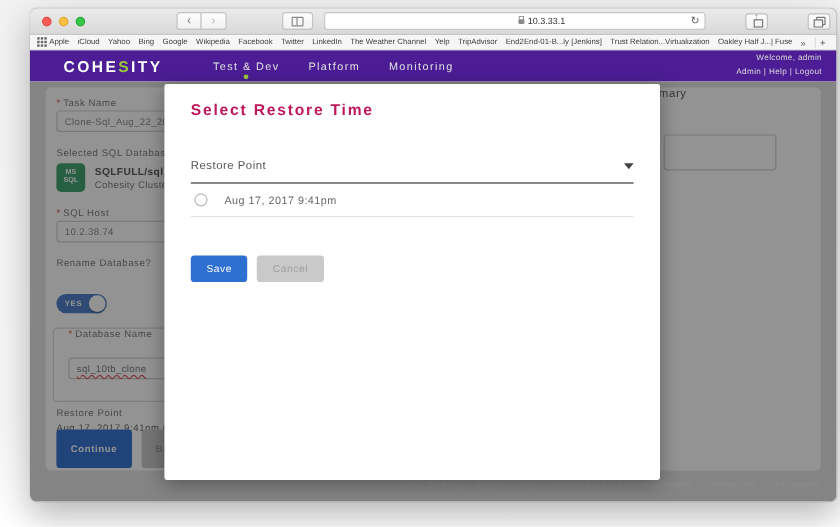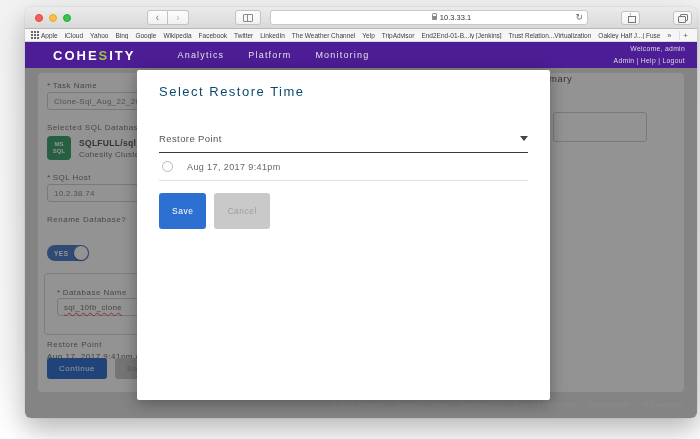--- a/index.html
+++ b/index.html
@@ -94,48 +94,48 @@
 
   .subbox { position:absolute; left:6px; top:200px; width:288px; height:62px; border:1px solid #d9d9d9; border-radius:4px; }
   .fakebox { position:absolute; height:18px; border:1px solid #d0d0d0; border-radius:3px; background:#fff;
     display:flex; align-items:center; padding:0 6px; }
   .wavy { font-size:8px; color:#777; letter-spacing:.3px; text-decoration:underline wavy #d9534f; text-underline-offset:2px; }
 
   .btn { border:none; border-radius:3px; font-size:8px; letter-spacing:.5px; font-family:"Liberation Sans",sans-serif; }
   .btn.blue { background:#2e6fd2; color:#fff; }
   .btn.gray { background:#c9c9c9; color:#9f9f9f; }
   .formbtns { position:absolute; left:9px; top:285px; display:flex; gap:8px; }
-  .formbtns .btn { height:21px; padding:0 12px; }
+  .formbtns .btn { height:32px; padding:0 12px;font-weight:bold; }
 
   .summary-h { position:absolute; left:490px; top:0px; font-size:9.5px; color:#555; letter-spacing:.5px; }
   .summary-box { position:absolute; left:515px; top:39px; width:94px; height:30px; border:1px solid #cfcfcf; border-radius:3px; }
 
   .pagefooter { position:absolute; right:15px; top:333px; display:flex; gap:12px; z-index:1; }
   .pagefooter span { font-size:6.5px; color:#f2f2f2; letter-spacing:.3px; white-space:nowrap; }
 
   .overlay { position:absolute; left:0; top:0; right:0; bottom:0; background:rgba(15,15,15,.45); z-index:5; }
 
   
   .modal { position:absolute; z-index:10; left:112px; top:2px; width:413px; height:330px; background:#fff;
     border-radius:2px; box-shadow:0 3px 16px rgba(0,0,0,.35); padding:14px 22px; }
-  .modal-title { font-size:13px; font-weight:normal; color:#0c4a6e; letter-spacing:1.5px; }
+  .modal-title { font-size:13px; font-weight:bold; color:#be185d; letter-spacing:1.5px; }
   .selectrow { margin-top:34px; display:flex; align-items:center; justify-content:space-between;
     border-bottom:1px solid #3c3c3c; padding-bottom:8px; }
   .selectrow .sel-label { font-size:9.5px; color:#555; letter-spacing:.4px; }
   .caret { width:0; height:0; border-left:4px solid transparent; border-right:4px solid transparent;
     border-top:5px solid #444; }
   .optrow { display:flex; align-items:center; gap:14px; padding:8px 0 8px 3px; border-bottom:1px solid #e2e2e2; }
   .optrow.last { border-bottom:none; }
   .radio { width:11px; height:11px; border-radius:50%; border:1px solid #b9b9b9; background:#fff; position:relative; flex:0 0 auto; }
   .optrow.selected .radio { background:#2e6fd2; border-color:#2e6fd2; }
   .optrow.selected .radio::after { content:""; position:absolute; left:3.5px; top:3.5px; width:4px; height:4px;
     border-radius:50%; background:#fff; }
   .opt-label { font-size:9px; color:#666; letter-spacing:.4px; }
   .modalbtns { margin-top:12px; display:flex; gap:8px; }
-  .modalbtns .btn { height:36px; padding:0 13px; font-size:8.5px; }
+  .modalbtns .btn { height:22px; padding:0 13px; font-size:8.5px;margin-top:20px; }
 </style>
 </head>
 <body>
 
 <div class="window">
 
   <div class="titlebar">
     <div class="lights">
       <span class="light red"></span>
       <span class="light yellow"></span>
@@ -182,22 +182,23 @@
     </div>
     <div class="bm-end">
       <span class="bm-chev">»</span>
       <span class="bm-plus">+</span>
     </div>
   </div>
 
   <div class="appheader">
     <div class="logo"><span>COHE</span><span class="accent">S</span><span>ITY</span></div>
     <div class="mainnav">
-      <div class="nav-item">
-          <span>Analytics</span>
+      <div class="nav-item active">
+          <span>Test &amp; Dev</span>
+          <span class="dot"></span>
         </div>
       <div class="nav-item">
           <span>Platform</span>
         </div>
       <div class="nav-item">
           <span>Monitoring</span>
         </div>
     </div>
     <div class="userbox">
       <div>Welcome, admin</div>
@@ -227,21 +228,21 @@
       <div class="lbl" style="left:9px; top:100px;"><span class="req">*</span><span>SQL Host</span></div>
       <input class="tbox" style="left: 9px; top: 111px; width: 272px;" readonly="" value="10.2.38.74">
 
       <div class="lbl" style="left:9px; top:142px;text-align:right;">Rename Database?</div>
       <div class="toggle">
         <span class="toggle-label">YES</span>
         <span class="knob"></span>
       </div>
 
       <div class="subbox">
-        <div class="lbl" style="left:12px; top:14px;"><span class="req">*</span><span>Database Name</span></div>
+        <div class="lbl" style="left:12px; top:0;"><span class="req">*</span><span>Database Name</span></div>
         <div class="fakebox" style="left:12px; top:24px; width:160px;">
           <span class="wavy">sql_10tb_clone</span>
         </div>
       </div>
 
       <div class="lbl" style="left:9px; top:267px;">Restore Point</div>
       <div class="lbl" style="left:9px; top:279px; color:#666;">Aug 17, 2017 9:41pm (Latest</div>
 
       <div class="formbtns">
         <button class="btn blue">Continue</button>

